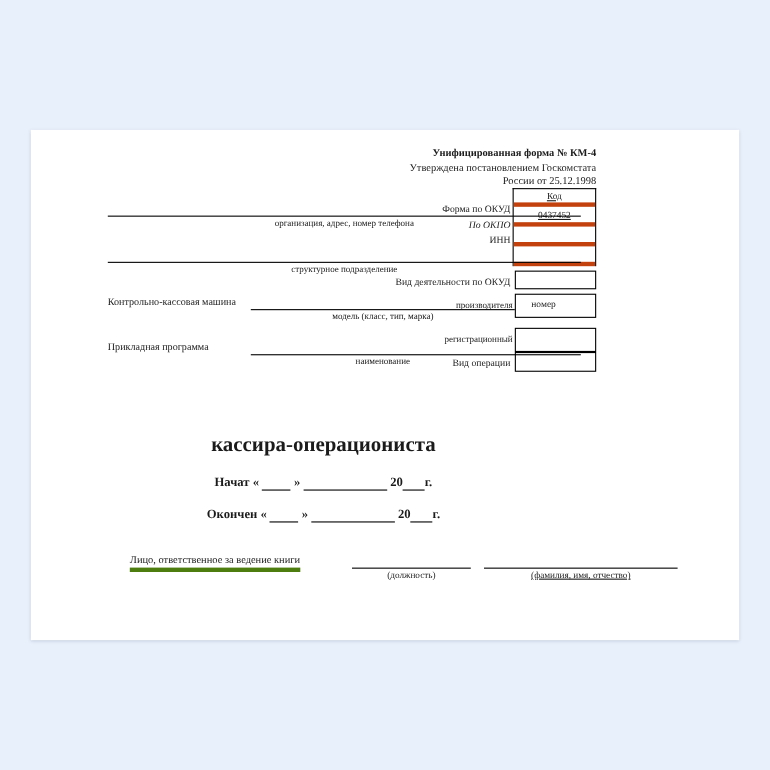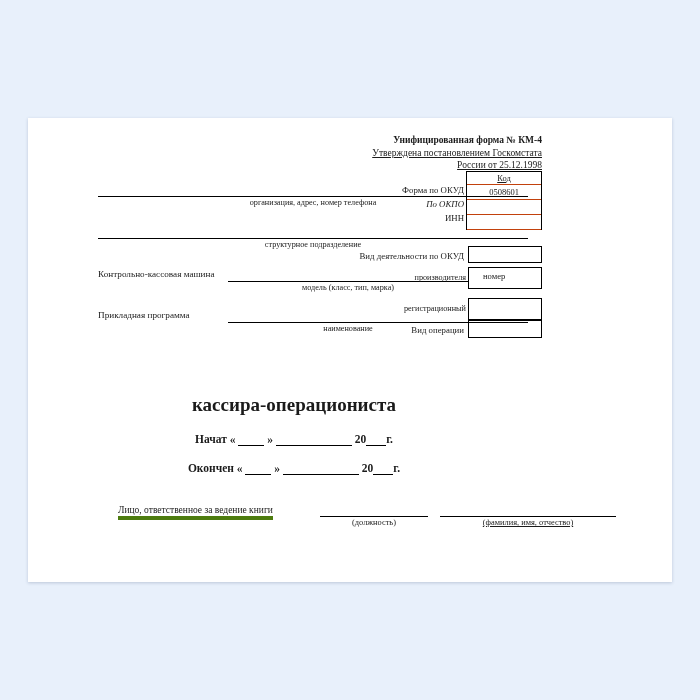--- a/index.html
+++ b/index.html
@@ -33,37 +33,37 @@
   
   .hdr {
     position: absolute;
     right: 18px;
     top: 16px;
     text-align: right;
     font-size: 9.5px;
     line-height: 1.32;
     font-weight: bold;
   }
-  .hdr .l2, .hdr .l3 { font-weight: normal; text-decoration: underline; }
+  .hdr .l2, .hdr .l3 { font-weight: normal; }
 
   
   .codebox {
     position: absolute;
     right: 18px;
     top: 53px;
     width: 74px;
     border: 1px solid #000;
     border-bottom: none;
     font-size: 8.5px;
     text-align: center;
   }
   .codebox .cell {
     height: 12px;
     line-height: 12px;
-    border-bottom: 1px solid #c2410c;
+    border-bottom: 4px solid #c2410c;
     text-decoration: underline;
   }
   .codebox .cell.tall { height: 14px; line-height: 14px; }
 
   .rlabel {
     position: absolute;
     right: 96px;
     font-size: 8.8px;
     text-align: right;
     white-space: nowrap;
@@ -166,21 +166,21 @@
   <div class="sheet">
 
     <div class="hdr">
       <div class="l1">Унифицированная форма № КМ-4</div>
       <div class="l2">Утверждена постановлением Госкомстата</div>
       <div class="l3">России от 25.12.1998</div>
     </div>
 
     <div class="codebox">
       <div class="cell">Код</div>
-      <div class="cell tall">0508601</div>
+      <div class="cell tall">0437452</div>
       <div class="cell tall"></div>
       <div class="cell tall"></div>
     </div>
 
     <div class="rlabel" style="top:67px;">Форма по ОКУД</div>
     <div class="rlabel" style="top:81px;font-style:italic;">По ОКПО</div>
     <div class="rlabel" style="top:95px;">ИНН</div>
 
     <div class="rule" style="left:70px; width:430px; top:78px;"></div>
     <div class="cap" style="left:70px; width:430px; top:80px;">организация, адрес, номер телефона</div>

